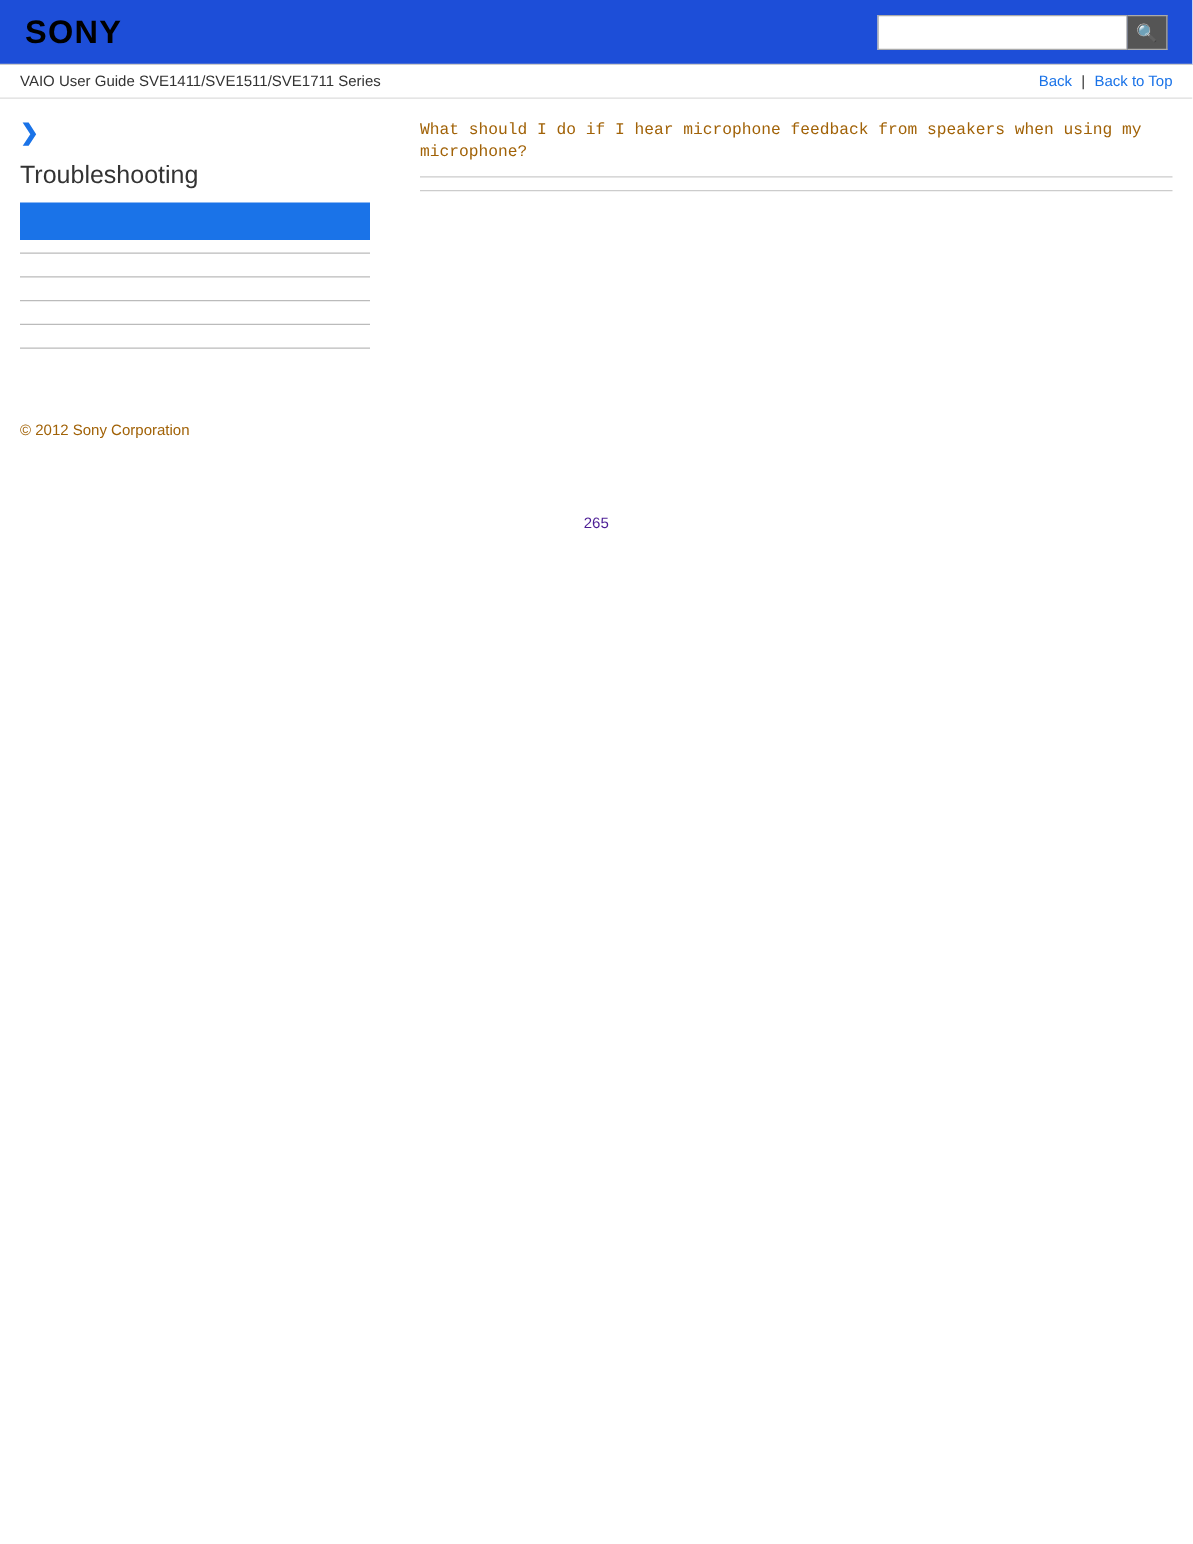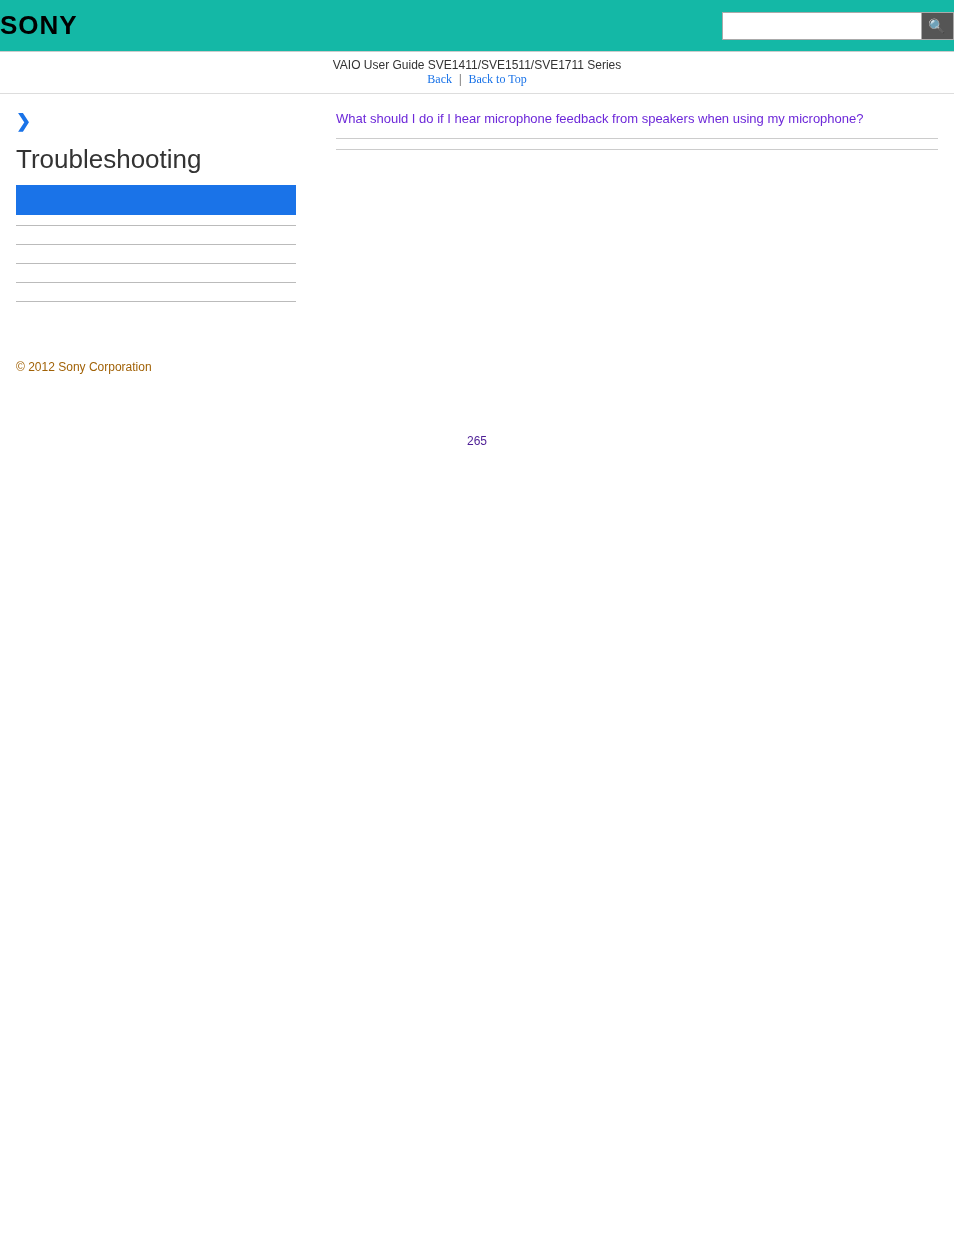--- a/index.html
+++ b/index.html
@@ -12,22 +12,22 @@
       font-family: Arial, Helvetica, sans-serif;
       font-size: 13px;
       color: #333;
       background: #fff;
       width: 954px;
       min-height: 1235px;
     }
 
     
     .header {
-      background: #14b8a6;
-      padding: 10px 0;
+      background: #1d4ed8;
+      padding: 10px 20px;
       display: flex;
       align-items: center;
       justify-content: space-between;
       border-bottom: 1px solid #ccc;
     }
 
     .sony-logo {
       font-size: 26px;
       font-weight: 900;
       color: #000;
@@ -63,31 +63,29 @@
       font-size: 14px;
     }
 
     
     .nav-bar {
       padding: 6px 16px;
       display: flex;
       align-items: center;
       justify-content: space-between;
       border-bottom: 1px solid #ddd;
-      flex-direction: column;
     }
 
     .nav-title {
       font-size: 12px;
       color: #333;
     }
 
     .nav-links {
       font-size: 12px;
-      font-family: Liberation Serif, serif;
     }
 
     .nav-links a {
       color: #1a73e8;
       text-decoration: none;
     }
 
     .nav-links .separator {
       color: #333;
       margin: 0 4px;
@@ -108,21 +106,21 @@
 
     .chevron-icon {
       color: #1a73e8;
       font-size: 18px;
       font-weight: bold;
       margin-bottom: 12px;
       display: block;
     }
 
     .sidebar-title {
-      font-size: 26px;
+      font-size: 20px;
       font-weight: normal;
       color: #333;
       margin-bottom: 10px;
     }
 
     .sidebar-active-item {
       background: #1a73e8;
       height: 30px;
       margin-bottom: 8px;
     }
@@ -143,25 +141,26 @@
 
     
     .content-area {
       flex: 1;
       padding-left: 20px;
       border-left: none;
     }
 
     .content-link {
       display: block;
-      color: #6d28d9;
+      color: #a16207;
       text-decoration: none;
       font-size: 13px;
       margin-bottom: 8px;
       line-height: 1.4;
+      font-family: Liberation Mono, monospace;
     }
 
     .content-divider {
       border: none;
       border-top: 1px solid #ccc;
       margin: 10px 0;
     }
 
     
     .footer {

